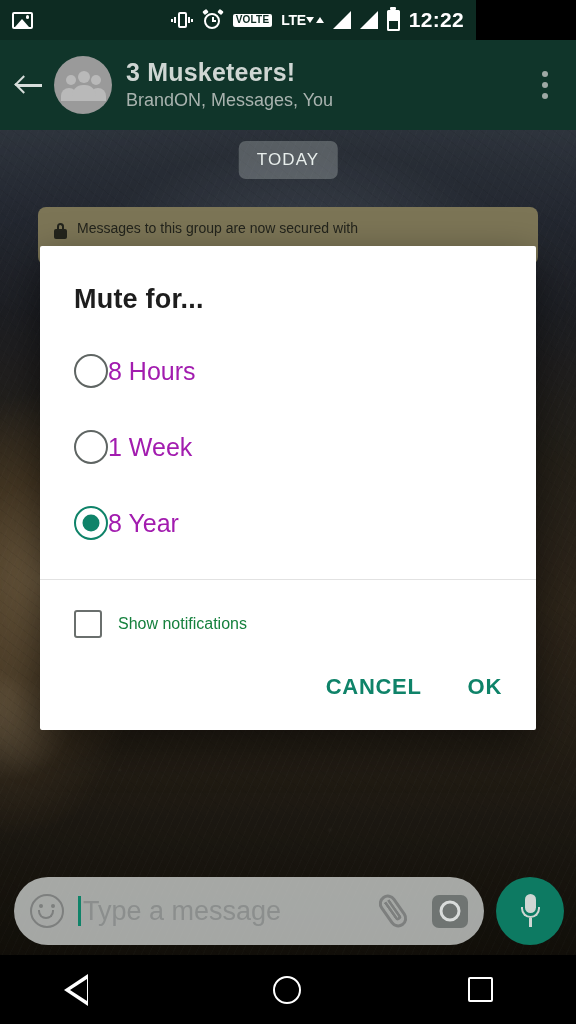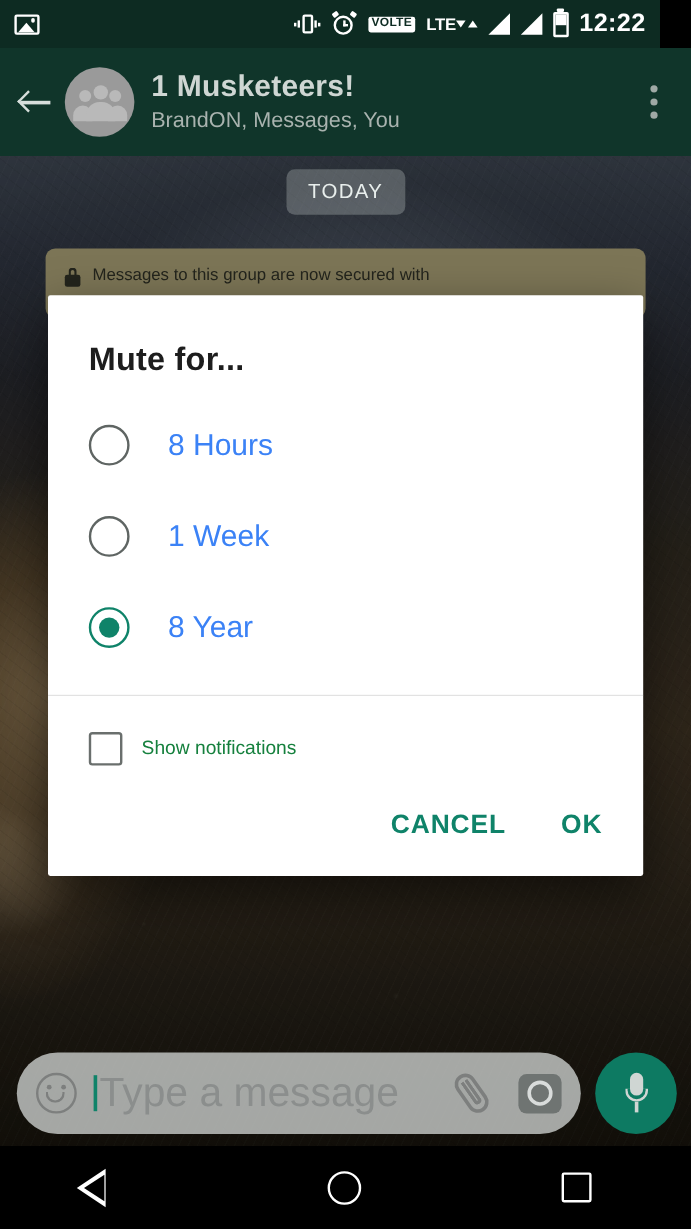--- a/index.html
+++ b/index.html
@@ -41,21 +41,21 @@
   }
   .scrim {
     position: absolute;
     left: 0; top: 130px; width: 576px; height: 825px;
     background: rgba(0,0,0,0.30);
   }
 
   
   .statusbar {
     position: absolute; left: 0; top: 0;
-    width: 550px; height: 40px;
+    width: 476px; height: 40px;
     background: #0d2b22;
     display: flex; align-items: center;
     padding: 0 12px;
     color: #ffffff;
   }
   .sb-left { display: flex; align-items: center; gap: 8px; }
   .sb-right { margin-left: auto; display: flex; align-items: center; gap: 9px; }
   .img-icon {
     width: 21px; height: 17px;
     border: 2.2px solid #fff; border-radius: 2px;
@@ -188,21 +188,21 @@
     flex: 0 0 auto; position: relative;
     background: #fff;
   }
   .radio.checked { border-color: #0f8369; }
   .radio.checked::after {
     content: ""; position: absolute;
     left: 50%; top: 50%; transform: translate(-50%,-50%);
     width: 17px; height: 17px; border-radius: 50%;
     background: #0f8369;
   }
-  .option-label { font-size: 25px; color: #3b82f6; margin-left: 32px; }
+  .option-label { font-size: 25px; color: #a21caf; }
   .divider { height: 1px; background: #e2e2e2; width: 100%; }
   .notif-row { display: flex; align-items: center; padding: 30px 34px 10px; }
   .checkbox {
     width: 28px; height: 28px; border-radius: 3px;
     border: 2.8px solid #6a6f6d; background: #fff; flex: 0 0 auto;
   }
   .notif-label { font-size: 16px; color: #15803d; margin-left: 16px; }
   .actions { display: flex; justify-content: flex-end; align-items: center; gap: 46px; padding: 26px 34px 30px; }
   .action-btn {
     color: #0f8369; font-size: 22px; font-weight: bold; letter-spacing: 0.7px;
@@ -223,21 +223,21 @@
     width: 34px; height: 34px; border-radius: 50%;
     border: 2.6px solid #7d7f7e; position: relative; flex: 0 0 auto;
   }
   .emoji .eye { position: absolute; top: 8px; width: 4px; height: 4px; border-radius: 50%; background: #7d7f7e; }
   .emoji .eye.l { left: 7px; } .emoji .eye.r { right: 7px; }
   .emoji .mouth {
     position: absolute; left: 6px; top: 14px; width: 16px; height: 9px;
     border: 2.4px solid #7d7f7e; border-top: none; border-radius: 0 0 10px 10px;
   }
   .caret { width: 3px; height: 30px; background: #0f8369; margin-left: 14px; flex: 0 0 auto; }
-  .placeholder { font-size: 34px; color: #8b8e8d; margin-left: 2px; flex: 1 1 auto; }
+  .placeholder { font-size: 27px; color: #8b8e8d; margin-left: 2px; flex: 1 1 auto; }
   .clip { width: 34px; height: 36px; position: relative; flex: 0 0 auto; margin-right: 22px; transform: rotate(-35deg); }
   .clip .outer {
     position: absolute; left: 8px; top: 0; width: 18px; height: 36px;
     border: 3px solid #7d7f7e; border-radius: 9px;
   }
   .clip .inner {
     position: absolute; left: 14px; top: 6px; width: 7px; height: 23px;
     border: 3px solid #7d7f7e; border-top: none; border-radius: 0 0 5px 5px;
   }
   .camera {
@@ -333,21 +333,21 @@
     </div>
     <div class="avatar">
       <span class="p head-l"></span>
         <span class="p head-r"></span>
         <span class="p head-c"></span>
       <span class="p body-l"></span>
         <span class="p body-r"></span>
         <span class="p body-c"></span>
     </div>
     <div class="tb-text">
-      <div class="tb-title">1 Musketeers!</div>
+      <div class="tb-title">3 Musketeers!</div>
       <div class="tb-sub">BrandON, Messages, You</div>
     </div>
     <div class="overflow">
       <i></i>
         <i></i>
         <i></i>
     </div>
   </div>
 
   <div class="today-badge">TODAY</div>

